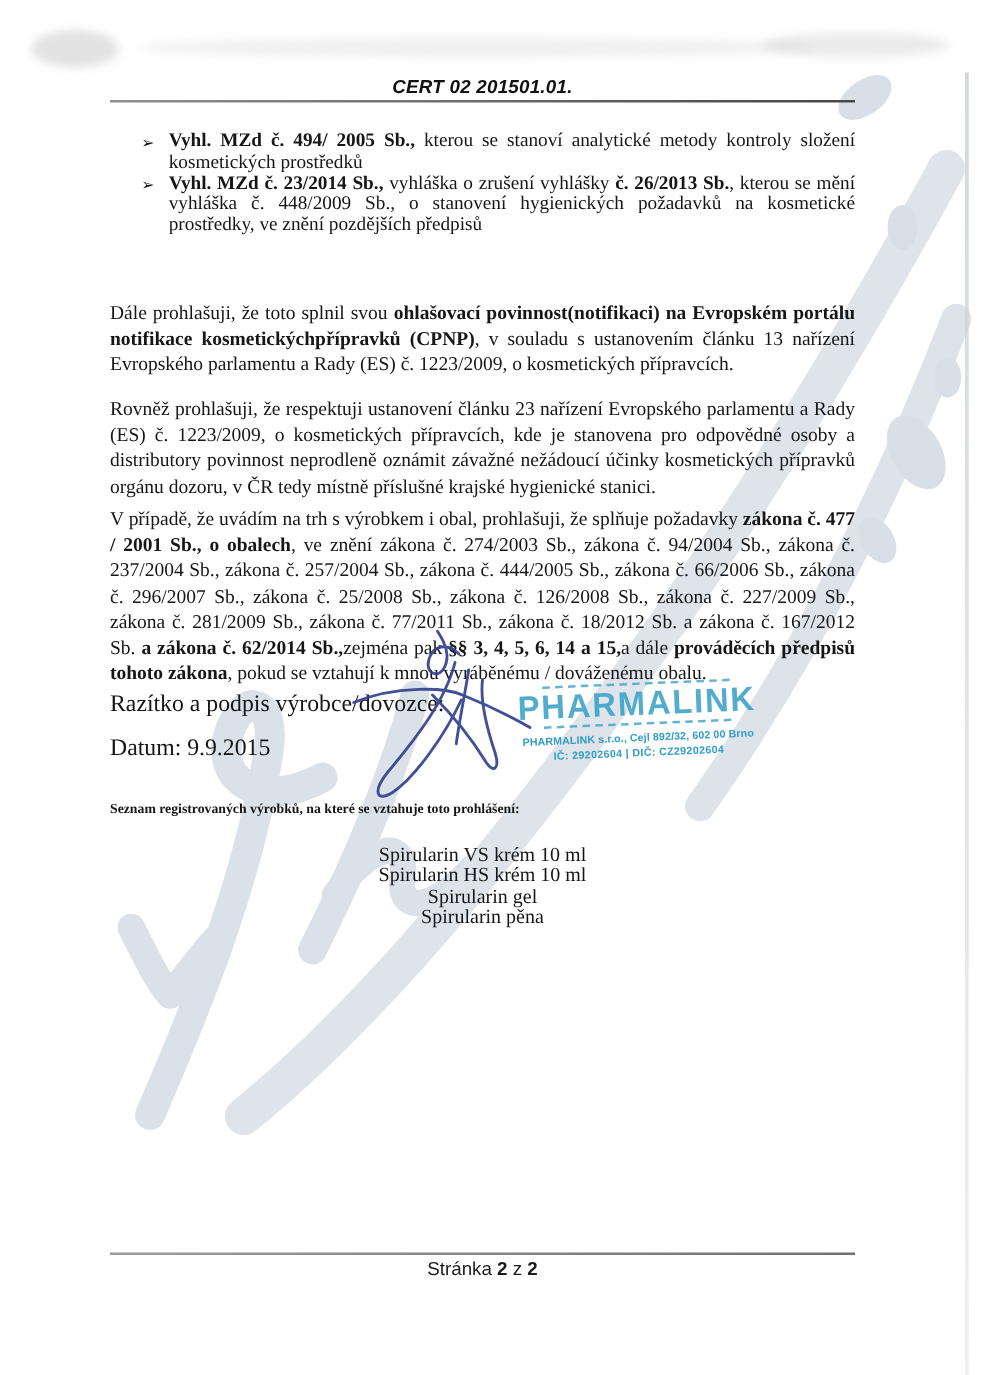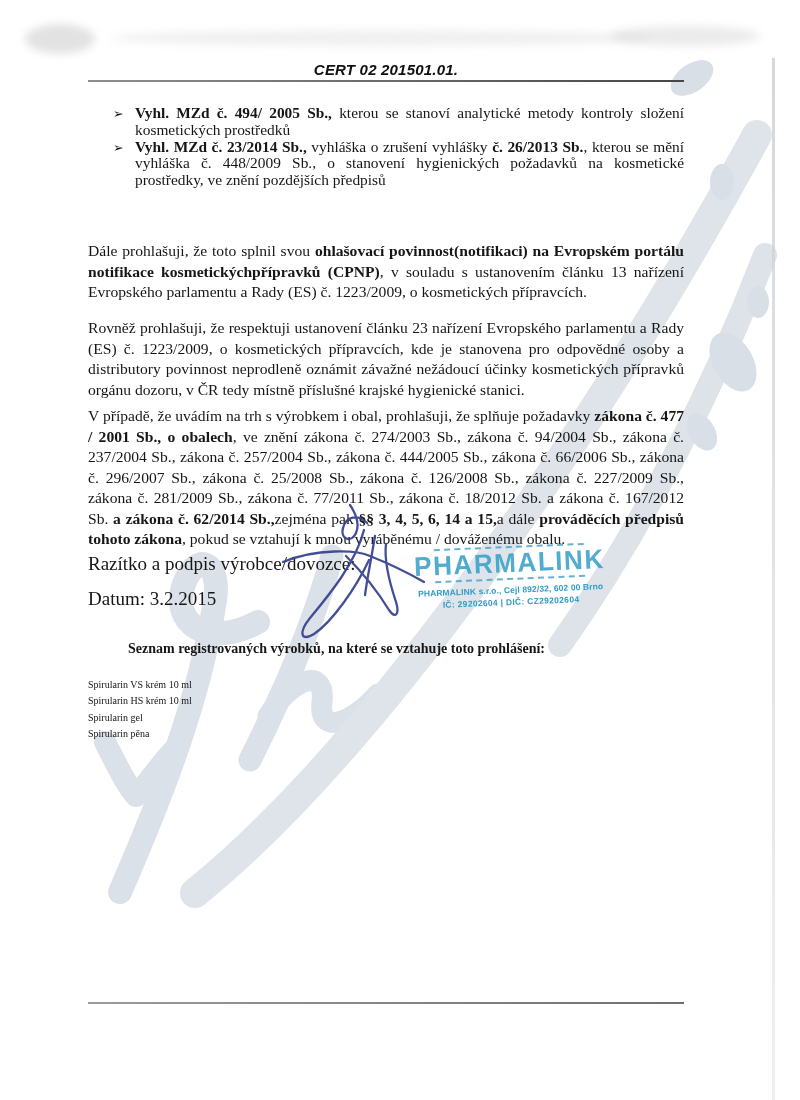--- a/index.html
+++ b/index.html
@@ -34,22 +34,22 @@
     transform:rotate(-2.4deg);color:#3aa1c8;font-family:"Liberation Sans",sans-serif;
   }
   .stamp-dash{border-top:2.5px dashed #48a6ca;width:150px;margin:0 auto;opacity:.85;}
   .stamp-name{
     font-weight:700;font-size:27px;letter-spacing:1.5px;line-height:30px;
     transform:scaleX(.97);opacity:.88;text-shadow:0 0 1px rgba(255,255,255,.6);
   }
   .stamp-addr{margin-top:5px;font-size:8.5px;font-weight:700;letter-spacing:.1px;color:#2f9cc5;}
   .stamp-ids{margin-top:2px;font-size:8.5px;font-weight:700;letter-spacing:.3px;color:#2f9cc5;}
   
-  .products-heading{position:absolute;top:641px;left:88px;width:596px;font-size:14px;font-weight:bold;margin-left:40px;}
-  .product-list{position:absolute;top:677px;left:88px;width:596px;font-size:10px;line-height:16.4px;}
+  .products-heading{position:absolute;top:641px;left:88px;width:596px;font-size:11px;font-weight:bold;}
+  .product-list{position:absolute;top:677px;left:88px;width:596px;font-size:16px;line-height:16.4px;text-align:center;}
   
   .footer-text{
     position:absolute;top:1007px;left:88px;width:596px;text-align:center;
     font-family:"Liberation Sans",sans-serif;font-size:15px;color:#1c1c1c;
   }
   .footer-text .num{font-weight:700;}
   .watermark{position:absolute;left:0;top:0;z-index:0;}
   .content-layer{position:absolute;left:0;top:0;width:100%;height:100%;z-index:1;}
 </style>
 </head>
@@ -94,21 +94,21 @@
         <span class="bullet-marker">➢</span>
         <span><span class="b">Vyhl. MZd č. 23/2014 Sb.,</span><span> vyhláška o zrušení vyhlášky </span><span class="b">č. 26/2013 Sb.</span><span>, kterou se mění vyhláška č. 448/2009 Sb., o stanovení hygienických požadavků na kosmetické prostředky, ve znění pozdějších předpisů</span></span>
       </div>
     </div>
 
     <div class="para bodytext" style="top:241px;"><span>Dále prohlašuji, že toto splnil svou </span><span class="b">ohlašovací povinnost(notifikaci) na Evropském portálu notifikace kosmetickýchpřípravků (CPNP)</span><span>, v souladu s ustanovením článku 13 nařízení Evropského parlamentu a Rady (ES) č. 1223/2009, o kosmetických přípravcích.</span></div>
     <div class="para bodytext" style="top:318px;"><span>Rovněž prohlašuji, že respektuji ustanovení článku 23 nařízení Evropského parlamentu a Rady (ES) č. 1223/2009, o kosmetických přípravcích, kde je stanovena pro odpovědné osoby a distributory povinnost neprodleně oznámit závažné nežádoucí účinky kosmetických přípravků orgánu dozoru, v ČR tedy místně příslušné krajské hygienické stanici.</span></div>
     <div class="para bodytext" style="top:406px;"><span>V případě, že uvádím na trh s výrobkem i obal, prohlašuji, že splňuje požadavky </span><span class="b">zákona č. 477 / 2001 Sb., o obalech</span><span>, ve znění zákona č. 274/2003 Sb., zákona č. 94/2004 Sb., zákona č. 237/2004 Sb., zákona č. 257/2004 Sb., zákona č. 444/2005 Sb., zákona č. 66/2006 Sb., zákona č. 296/2007 Sb., zákona č. 25/2008 Sb., zákona č. 126/2008 Sb., zákona č. 227/2009 Sb., zákona č. 281/2009 Sb., zákona č. 77/2011 Sb., zákona č. 18/2012 Sb. a zákona č. 167/2012 Sb. </span><span class="b">a zákona č. 62/2014 Sb.,</span><span>zejména pak </span><span class="b">§§ 3, 4, 5, 6, 14 a 15,</span><span>a dále </span><span class="b">prováděcích předpisů tohoto zákona</span><span>, pokud se vztahují k mnou vyráběnému / dováženému obalu.</span></div>
 
     <div class="label-line" style="top:553px;">Razítko a podpis výrobce/dovozce:</div>
-    <div class="label-line" style="top:588px;">Datum: 3.2.2015</div>
+    <div class="label-line" style="top:588px;">Datum: 9.9.2015</div>
 
     <svg class="sig-svg" width="170" height="160" viewBox="0 0 170 160">
       <g fill="none" stroke="#33408e" stroke-width="2.3" stroke-linecap="round" stroke-linejoin="round" opacity=".92">
         <path d="M 78 7 C 84 16 88 26 84 35 C 80 45 68 42 71 30 C 74 18 86 16 95 25"></path>
         <path d="M 11 64 C 45 50 85 52 98 58 C 118 66 138 76 152 84"></path>
         <path d="M 92 32 C 84 64 58 96 38 120 C 26 135 29 144 42 136 C 60 124 84 90 97 62"></path>
         <path d="M 103 38 C 99 62 95 82 93 97"></path>
         <path d="M 74 58 C 90 74 106 94 117 112 C 123 121 128 117 124 104 C 117 83 112 62 114 46"></path>
       </g>
     </svg>
@@ -123,15 +123,21 @@
 
     <div class="products-heading">Seznam registrovaných výrobků, na které se vztahuje toto prohlášení:</div>
     <div class="product-list">
         <div>Spirularin VS krém 10 ml</div>
         <div>Spirularin HS krém 10 ml</div>
         <div>Spirularin gel</div>
         <div>Spirularin pěna</div>
       </div>
 
     <div class="rule rule-bottom"></div>
+    <div class="footer-text">
+      <span>Stránka</span>
+      <span class="num">2</span>
+      <span>z</span>
+      <span class="num">2</span>
+    </div>
 
   </div>
 </div>
 
 </body></html>

